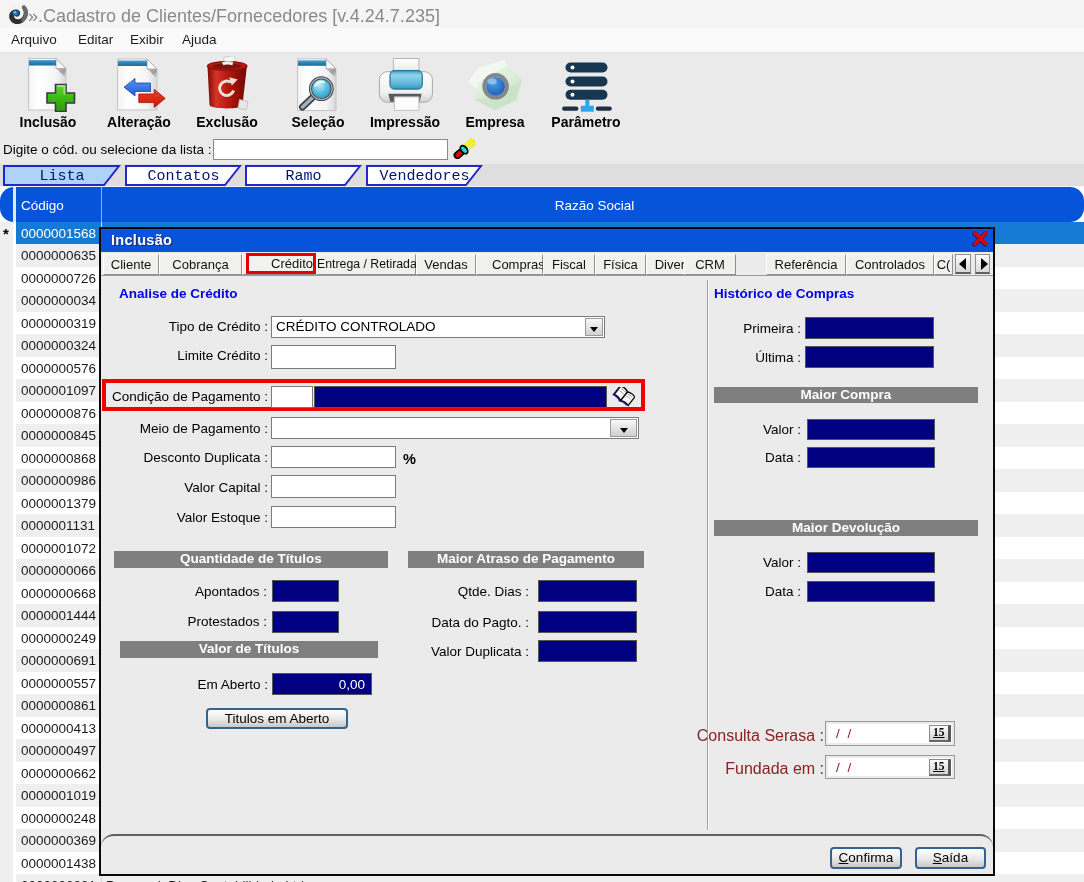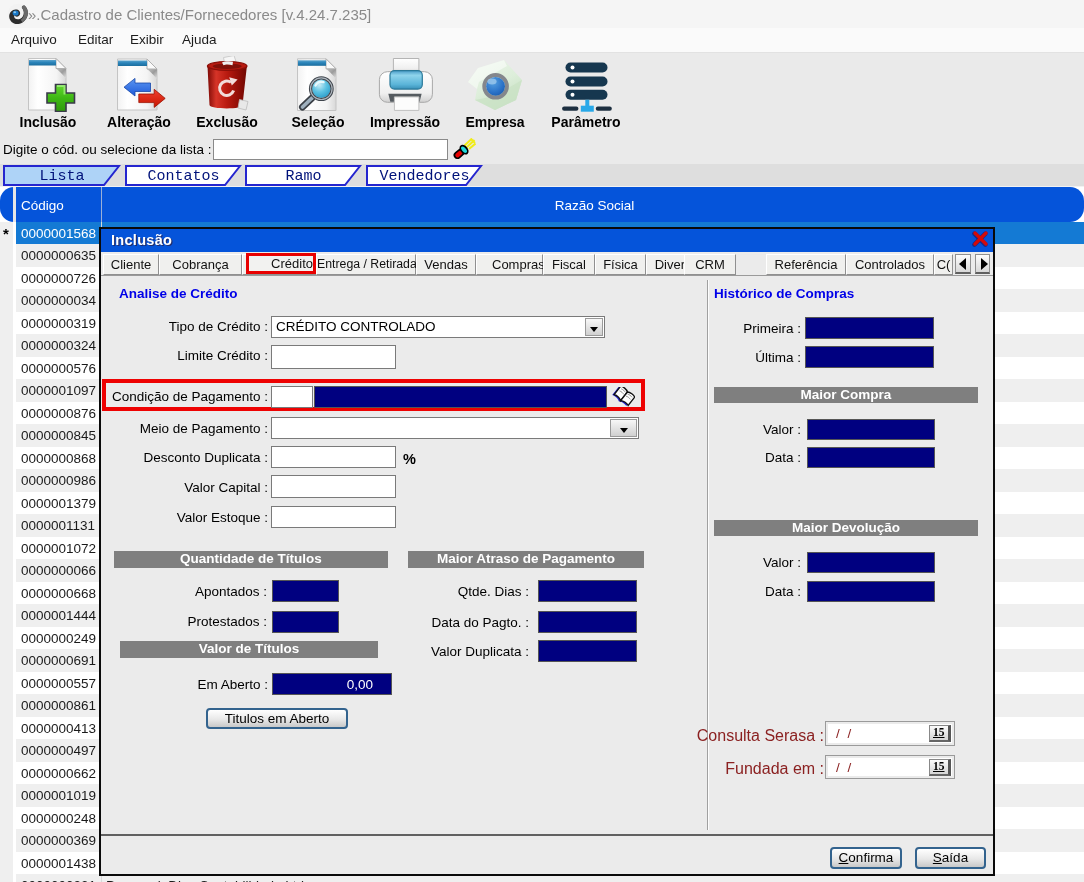--- a/index.html
+++ b/index.html
@@ -1,21 +1,21 @@
 <!DOCTYPE html>
 <html><head><meta charset="utf-8"><style>
 * { margin:0; padding:0; box-sizing:border-box; }
 html,body { width:1084px; height:882px; overflow:hidden; }
 #app { position:relative; width:1084px; height:882px; font-family:"Liberation Sans",sans-serif; background:#fff; overflow:hidden; }
 .abs { position:absolute; }
 
 
 .titlebar { position:absolute; left:0; top:0; width:1084px; height:28px; background:#f5f5f5; }
 .titlebar .ticn { position:absolute; left:7px; top:3px; }
-.titlebar .ttext { position:absolute; left:28px; top:6px; font-size:15px; color:#8a8a8a;text-align:center; }
+.titlebar .ttext { position:absolute; left:28px; top:6px; font-size:18px; color:#8a8a8a;text-align:center; }
 .menubar { position:absolute; left:0; top:28px; width:1084px; height:25px; background:#fafafa; border-bottom:1px solid #e2e2e2; }
 .menubar span { position:absolute; top:4px; font-size:13.5px; color:#1c1c1c; }
 .toolbar { position:absolute; left:0; top:53px; width:1084px; height:83px; background:#eaeaea; }
 .ticon { position:absolute; top:3px; }
 .tlabel { position:absolute; top:61px; transform:translateX(-50%); font-size:14px; font-weight:bold; color:#000; white-space:nowrap; }
 .coderow { position:absolute; left:0; top:136px; width:1084px; height:28px; background:#eaeaea; }
 .coderow .lbl { position:absolute; left:3px; top:6px; font-size:13.5px; color:#000; }
 .coderow input { position:absolute; left:213px; top:3px; width:235px; height:21px; border:1px solid #8a8a8a; background:#fff; }
 .coderow .key { position:absolute; left:452px; top:2px; }
 .tabsrow { position:absolute; left:0; top:164px; width:1084px; height:23px; background:#dedede; border-bottom:1px solid #f2f2f2; }
@@ -55,21 +55,21 @@
 .mlab { position:absolute; font-size:16px; color:#8b2121; white-space:nowrap; text-align:right; }
 .inp { position:absolute; background:#fff; border:1px solid #7a7a7a; }
 .navy { position:absolute; background:#000080; border:1px solid #555; }
 .gbar { position:absolute; background:#7f7f7f; color:#fff; font-weight:bold; font-size:13.5px; text-align:center; height:17px; line-height:16px; }
 .combo { position:absolute; background:#fff; border:1px solid #7a7a7a; font-size:13.5px; color:#000; }
 .combo .cbtn { position:absolute; right:1px; top:1px; bottom:1px; width:18px; background:linear-gradient(#f8f8f8,#d0d0d0); border:1px solid #9a9a9a; }
 .combo .cbtn:after { content:""; position:absolute; left:50%; margin-left:-4px; top:8px; border:4px solid transparent; border-top:5px solid #000; }
 .combo .ctext { position:absolute; left:4px; top:2px; }
 .redbox { position:absolute; border:4px solid #ee0202; }
 .vdivider { position:absolute; left:606px; top:4px; width:1px; height:550px; background:#a0a0a0; box-shadow:1px 0 0 #fdfdfd; }
-.dfoot { position:absolute; left:0; top:605px; width:892px; height:40px; border-top:2px solid #606060; background:#ebebeb; }
+.dfoot { position:absolute; left:0; top:605px; width:892px; height:40px; border-top:2px solid #606060; background:#ebebeb;border-radius:13px; }
 .btn { position:absolute; height:22px; background:linear-gradient(#ffffff,#e8e8e8 55%,#c8c8c8); border:2px solid #33638e; border-radius:4px; font-size:13.5px; color:#000; text-align:center; line-height:18px; }
 .btn u { text-decoration:underline; }
 .datef { position:absolute; background:#fff; border:1px solid #9a9a9a; box-shadow:inset 0 0 0 2px #ebebeb; }
 .datef .dtx { position:absolute; left:10px; top:4px; font-size:13.5px; color:#8b2121; letter-spacing:2px; }
 .cal15 { position:absolute; right:3px; top:3px; width:22px; height:17px; background:linear-gradient(#fbfbfb,#d4d4d4); border:1px solid #888; border-right:3px solid #555; border-bottom:2px solid #666; }
 .c15 { position:absolute; left:3px; top:0px; font-size:11.5px; font-weight:bold; color:#000; text-decoration:underline; font-family:"Liberation Serif",serif; }
 .embox { color:#fff; font-size:13.5px; text-align:right; }
 </style></head>
 <body>
 <div id="app">
@@ -511,21 +511,21 @@
 
       <span class="lab" style="right:464px;top:308px">Qtde. Dias :</span>
       <div class="navy" style="left:437px;top:304px;width:99px;height:22px"></div>
       <span class="lab" style="right:464px;top:339px">Data do Pagto. :</span>
       <div class="navy" style="left:437px;top:335px;width:99px;height:22px"></div>
       <span class="lab" style="right:464px;top:368px">Valor Duplicata :</span>
       <div class="navy" style="left:437px;top:364px;width:99px;height:22px"></div>
 
       <div class="gbar" style="left:19px;top:365px;width:258px">Valor de Títulos</div>
       <span class="lab" style="right:725px;top:401px">Em Aberto :</span>
-      <div class="navy embox" style="left:171px;top:397px;width:120px;height:22px;padding:3px 18px 0 0">0,00</div>
+      <div class="navy embox" style="left:171px;top:397px;width:100px;height:22px;padding:3px 6px 0 0">0,00</div>
 
       <div class="btn" style="left:105px;top:432px;width:142px;height:21px"><span style="line-height:16px">Titulos em Aberto</span></div>
 
       <div class="vdivider"></div>
 
       <span class="blab" style="left:613px;top:10px">Histórico de Compras</span>
       <span class="lab" style="right:192px;top:45px">Primeira :</span>
       <div class="navy" style="left:704px;top:41px;width:129px;height:22px"></div>
       <span class="lab" style="right:192px;top:74px">Última :</span>
       <div class="navy" style="left:704px;top:70px;width:129px;height:22px"></div>

